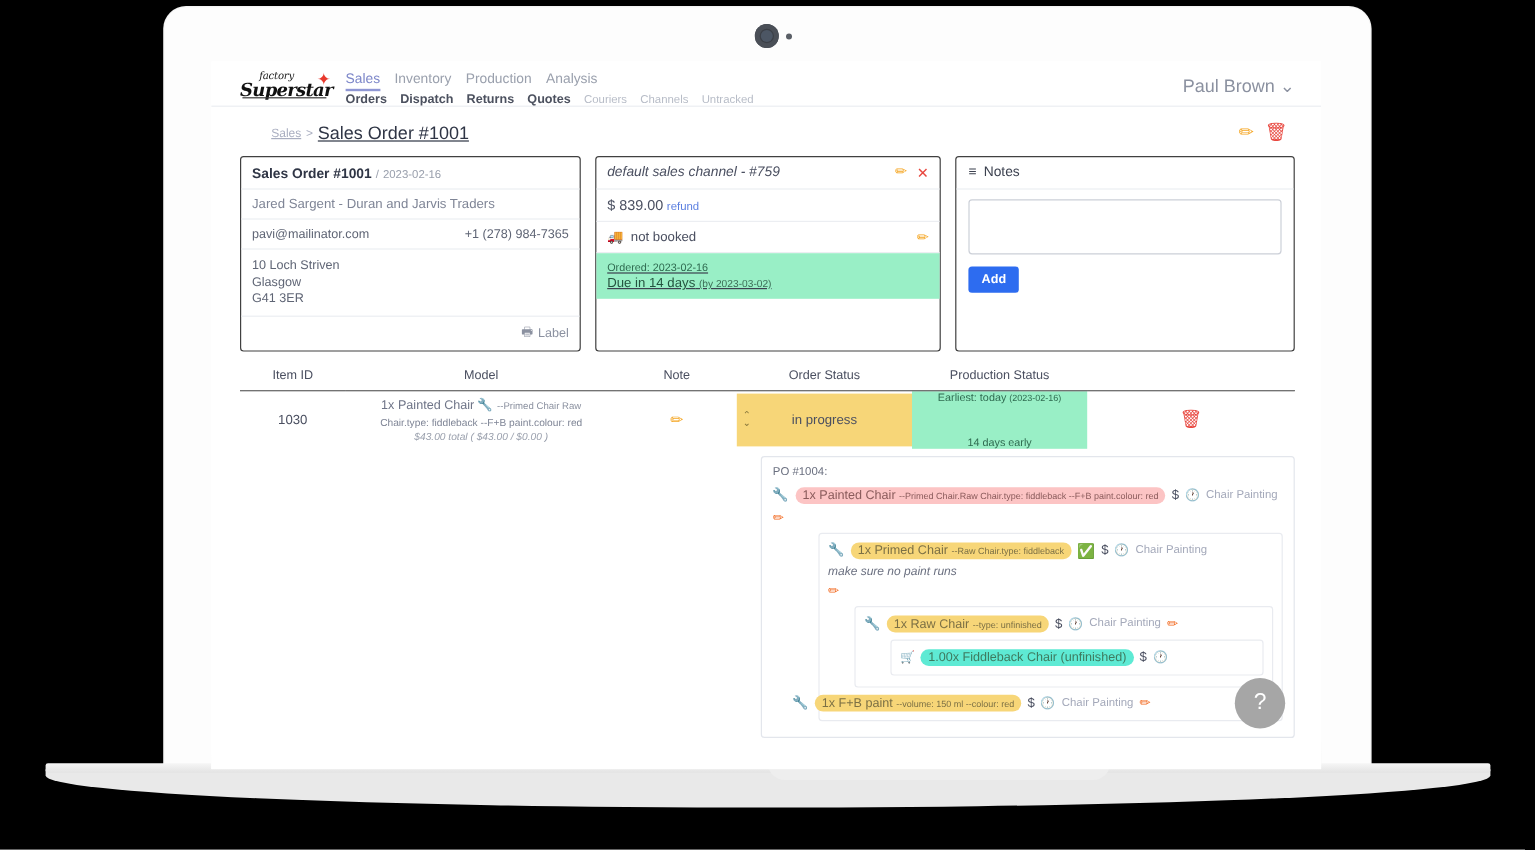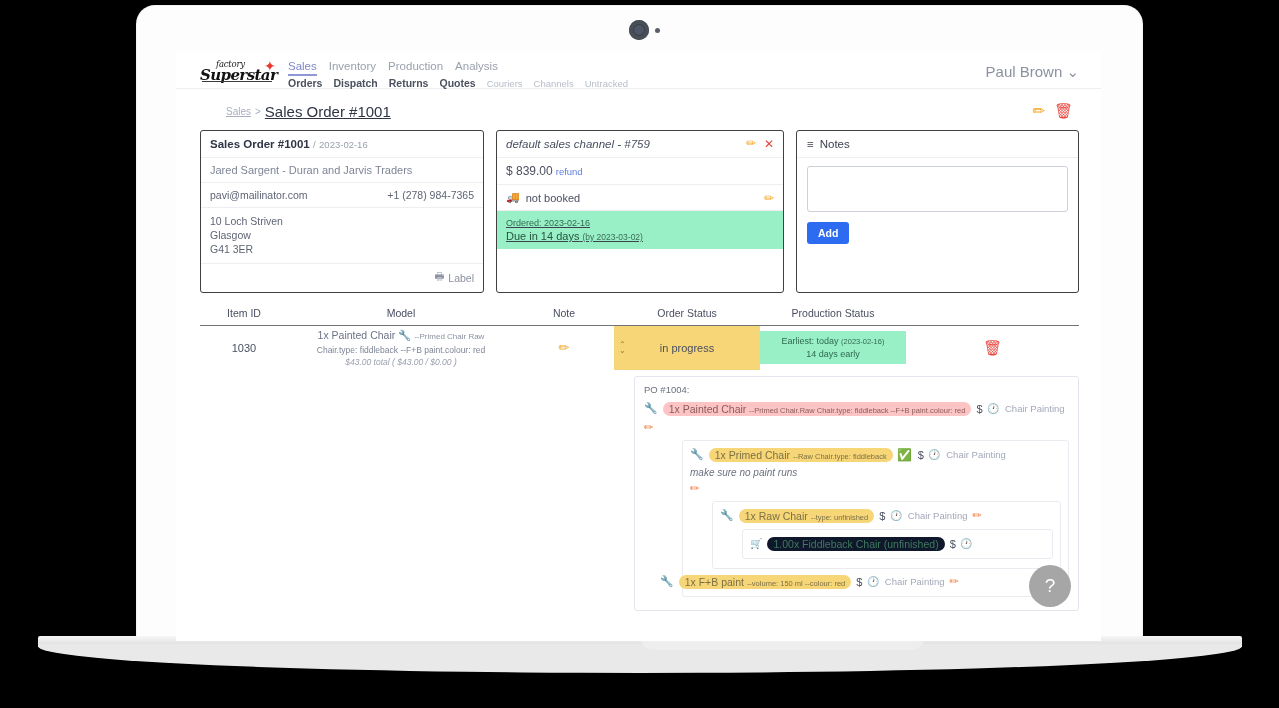--- a/index.html
+++ b/index.html
@@ -136,38 +136,38 @@
   .m-l1 { font-size:10.5px; color:#7f8596; }
   .m-l1 .strong { color:#6e7487; }
   .m-l1 .sub { font-size:8px; color:#8b91a0; }
   .m-l2 { font-size:8.5px; color:#7f8596; margin-top:3px; }
   .m-l3 { font-size:8.5px; color:#9aa0ad; font-style:italic; margin-top:2px; }
 
   .os-cell { background:#f7d678; height:44px; display:flex; align-items:center;
              justify-content:center; position:relative; font-size:11px; color:#4a4f60; }
   .os-sort { position:absolute; left:5px; top:50%; transform:translateY(-50%);
              font-size:8px; color:#8b7a3d; line-height:.8; cursor:pointer; }
-  .ps-cell { background:#99efc6; height:33px; display:flex; flex-direction:column;
-             align-items:center; justify-content:center; gap:3px; }
+  .ps-cell { background:#99efc6; height:48px; display:flex; flex-direction:column;
+             align-items:center; justify-content:space-between; gap:3px; }
   .ps-l1 { font-size:9px; color:#2f6b50; }
   .ps-l1 small { font-size:7.5px; }
   .ps-l2 { font-size:9px; color:#2f6b50; }
 
   
   .po-wrap { margin:6px 0 0 0; display:flex; }
   .po-spacer { width:434px; flex:0 0 auto; }
   .po-box { flex:1; border:1px solid #e3e6ec; border-radius:3px; padding:7px 9px 9px 9px; }
   .po-title { font-size:9.5px; color:#6b7080; margin-bottom:5px; }
   .node { display:flex; align-items:center; flex-wrap:wrap; gap:5px; padding:2px 0; }
   .nest { border:1px solid #e9ebf0; border-radius:3px; margin:4px 0 4px 38px; padding:5px 7px; }
   .nest2 { border:1px solid #e9ebf0; border-radius:3px; margin:4px 0 4px 22px; padding:5px 7px; }
   .pill { border-radius:9px; padding:1px 6px; font-size:10.5px; white-space:nowrap; }
   .pill.red   { background:#fcc4c4; color:#8a5b5b; }
   .pill.amber { background:#f7d678; color:#7c7045; }
-  .pill.green { background:#0f172a; color:#3e7a5f; }
+  .pill.green { background:#5eead4; color:#3e7a5f; }
   .pill .sm { font-size:7.5px; }
   .wrench { font-size:11px; color:#5b6070; }
   .cart   { font-size:10px; color:#5b6070; }
   .dollar { font-size:11px; color:#4a4f60; }
   .clock  { font-size:10px; color:#6b7080; }
   .check  { color:#1ba863; font-size:12px; }
   .station{ font-size:9.5px; color:#a4a9ba; }
   .memo   { font-size:10px; color:#6b7080; font-style:italic; }
   .pen-sm { color:#f26a21; font-size:11px; cursor:pointer; }
 

